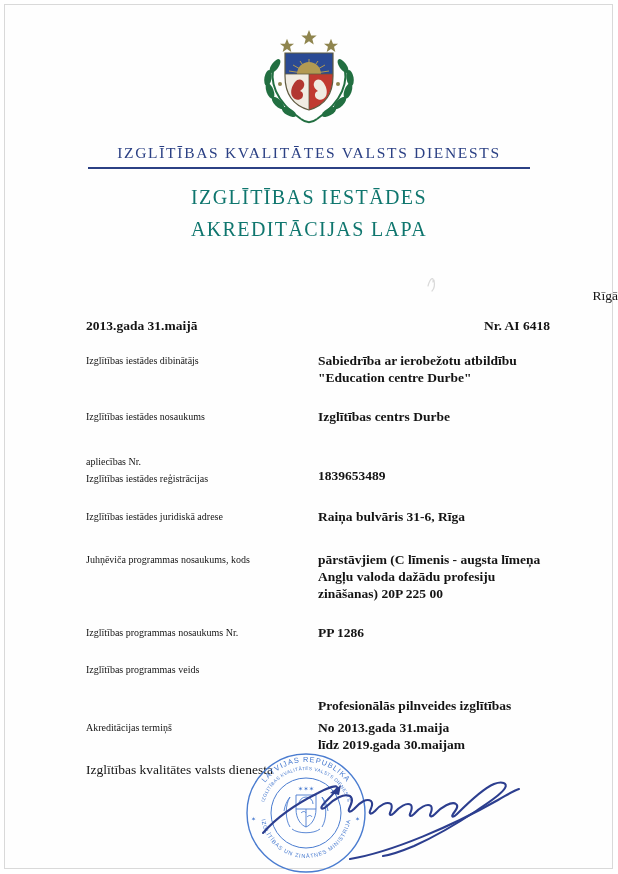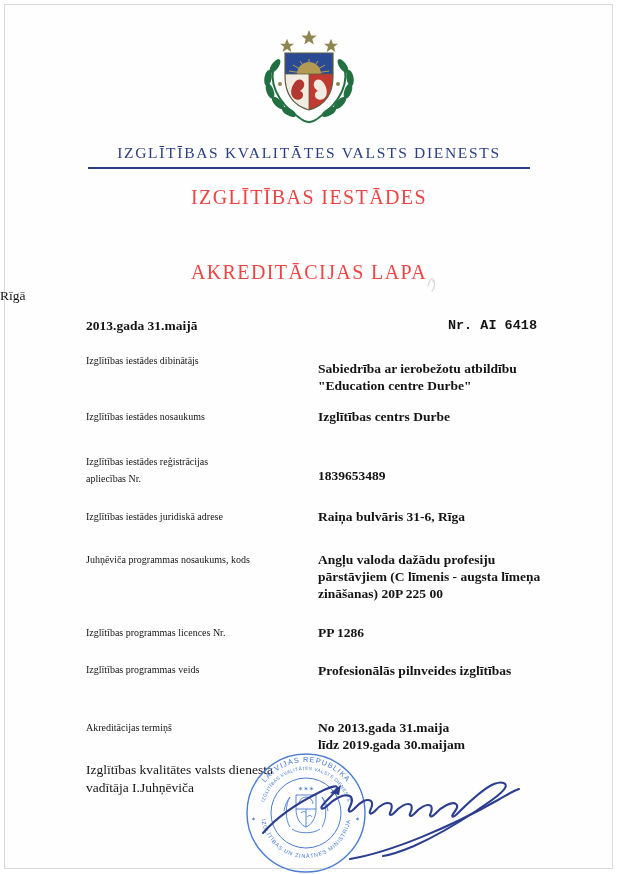--- a/index.html
+++ b/index.html
@@ -16,33 +16,33 @@
   .org-header {
     position:absolute; left:0; right:0; top:144px; text-align:center;
     color:#2b4084; font-size:15.5px; letter-spacing:1.7px; font-weight:normal;
   }
   .header-rule {
     position:absolute; left:88px; right:88px; top:167px;
     border-top:2px solid #2b4084;
   }
   .doc-title {
     position:absolute; left:0; right:0; text-align:center;
-    color:#ef4444; font-size:20px; letter-spacing:1.4px; font-weight:normal;
+    color:#0f766e; font-size:20px; letter-spacing:1.4px; font-weight:normal;
   }
   .title-1 { top:186px; }
-  .title-2 { top:218px;margin-top:43px; }
+  .title-2 { top:218px; }
   .place {
-    position:absolute; left:0; right:0; top:288px; text-align:left;
+    position:absolute; left:0; right:0; top:288px; text-align:right;
     font-size:13.5px;
   }
   .date {
     position:absolute; left:86px; top:318px; font-size:13.5px; font-weight:bold;
   }
   .number {
-    position:absolute; right:81px; top:318px; font-size:13.5px; font-weight:bold;font-family:Liberation Mono, monospace;
+    position:absolute; right:68px; top:318px; font-size:13.5px; font-weight:bold;
   }
   .field-label {
     position:absolute; left:86px; width:245px;
     font-size:10px; line-height:17px;
   }
   .field-value {
     position:absolute; left:318px; width:255px;
     font-size:13.5px; line-height:17px; font-weight:bold;
   }
   .line { white-space:nowrap; }
@@ -123,81 +123,80 @@
 <svg class="pencil-svg" width="26" height="26" viewBox="0 0 26 26">
   <path d="M10,16 C12,8 16,6 15,12 M16,10 C17,15 16,19 14,21" stroke="#bcbcbc" stroke-width="1.2" fill="none" stroke-linecap="round"></path>
 </svg>
 
 <div class="date">2013.gada 31.maijā</div>
 <div class="number">Nr. AI 6418</div>
 
 <div class="field-label" style="top:352px">
   <div class="line">Izglītības iestādes dibinātājs</div>
 </div>
-<div class="field-value" style="top:360px">
+<div class="field-value" style="top:352px">
   <div class="line">Sabiedrība ar ierobežotu atbildību</div>
   <div class="line">"Education centre Durbe"</div>
 </div>
 
 <div class="field-label" style="top:408px">
   <div class="line">Izglītības iestādes nosaukums</div>
 </div>
 <div class="field-value" style="top:408px">
   <div class="line">Izglītības centrs Durbe</div>
 </div>
 
 <div class="field-label" style="top:453px">
+  <div class="line">apliecības Nr.</div>
   <div class="line">Izglītības iestādes reģistrācijas</div>
-  <div class="line">apliecības Nr.</div>
 </div>
 <div class="field-value" style="top:467px">
   <div class="line">1839653489</div>
 </div>
 
 <div class="field-label" style="top:508px">
   <div class="line">Izglītības iestādes juridiskā adrese</div>
 </div>
 <div class="field-value" style="top:508px">
   <div class="line">Raiņa bulvāris 31-6, Rīga</div>
 </div>
 
 <div class="field-label" style="top:551px">
   <div class="line">Juhņēviča programmas nosaukums, kods</div>
 </div>
 <div class="field-value" style="top:551px">
+  <div class="line">pārstāvjiem (C līmenis - augsta līmeņa</div>
   <div class="line">Angļu valoda dažādu profesiju</div>
-  <div class="line">pārstāvjiem (C līmenis - augsta līmeņa</div>
   <div class="line">zināšanas) 20P 225 00</div>
 </div>
 
 <div class="field-label" style="top:624px">
-  <div class="line">Izglītības programmas licences Nr.</div>
+  <div class="line">Izglītības programmas nosaukums Nr.</div>
 </div>
 <div class="field-value" style="top:624px">
   <div class="line">PP 1286</div>
 </div>
 
 <div class="field-label" style="top:661px">
   <div class="line">Izglītības programmas veids</div>
 </div>
-<div class="field-value" style="top:662px">
+<div class="field-value" style="top:697px">
   <div class="line">Profesionālās pilnveides izglītības</div>
 </div>
 
 <div class="field-label" style="top:719px">
   <div class="line">Akreditācijas termiņš</div>
 </div>
 <div class="field-value" style="top:719px">
   <div class="line">No 2013.gada 31.maija</div>
   <div class="line">līdz 2019.gada 30.maijam</div>
 </div>
 
 <div class="signatory">
   <div class="line">Izglītības kvalitātes valsts dienesta</div>
-  <div class="line">vadītāja I.Juhņēviča</div>
 </div>
 
 <svg class="seal-svg" width="124" height="122" viewBox="-62 -62 124 122">
   <defs>
     <path id="sealArcOuter" d="M -51,0 A 51,51 0 1 1 51,0" fill="none"></path>
     <path id="sealArcInner" d="M -43,0 A 43,43 0 1 1 43,0" fill="none"></path>
     <path id="sealArcBottom" d="M -45,0 A 45,45 0 0 0 45,0" fill="none"></path>
   </defs>
   <g stroke="#4a7cd0" fill="none">
     <circle cx="0" cy="0" r="59" stroke-width="1.4"></circle>

